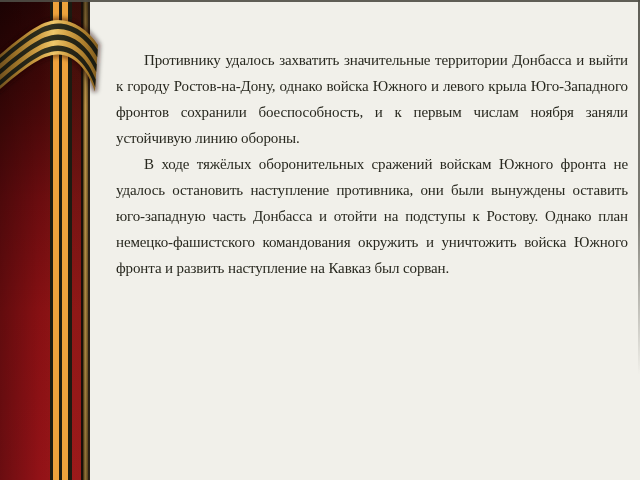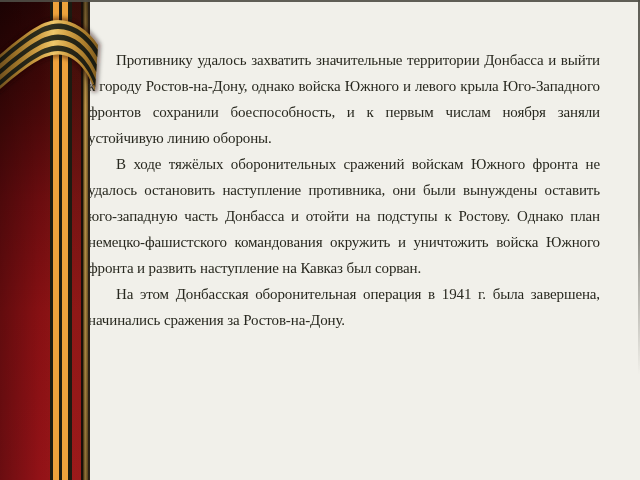--- a/index.html
+++ b/index.html
@@ -46,21 +46,21 @@
     position:absolute; top:0; left:0; width:100%; height:2px;
     background:#4f4e46; opacity:0.9;
   }
   .right-border {
     position:absolute; top:0; right:0; width:2px; height:100%;
     background:linear-gradient(180deg, rgba(79,78,70,0.9) 0%, rgba(79,78,70,0.7) 45%, rgba(79,78,70,0) 78%);
   }
 
   
   .content {
-    position:absolute; left:88px; top:47px; width:512px;
+    position:absolute; left:116px; top:47px; width:512px;
     color:#28281f;
   }
   .content p {
     margin:0;
     font:15px/26px "Liberation Serif", serif;
     letter-spacing:-0.12px;
     text-align:justify;
     text-indent:28px;
   }
 </style>
@@ -104,16 +104,15 @@
     <path class="bk" d="M -3,71.5 C 20,52.5 40,34.5 58,34.5 C 74,34.5 88,46.7 96.7,64.6 L 96.2,72 C 88,53 74,40 58,40 C 40,40 20,58 -3,77 Z"></path>
     <path class="bk" d="M -3,82.5 C 20,63.5 40,45.5 58,45.5 C 74,45.5 88,59.3 95.7,79.4 L 95.2,86.9 C 88,65.7 74,51 58,51 C 40,51 20,69 -3,88 Z"></path>
   </svg>
 
   <div class="top-border"></div>
   <div class="right-border"></div>
 
   <div class="content">
     <p>Противнику удалось захватить значительные территории Донбасса и выйти к городу Ростов-на-Дону, однако войска Южного и левого крыла Юго-Западного фронтов сохранили боеспособность, и к первым числам ноября заняли устойчивую линию обороны.</p>
     <p>В ходе тяжёлых оборонительных сражений войскам Южного фронта не удалось остановить наступление противника, они были вынуждены оставить юго-западную часть Донбасса и отойти на подступы к Ростову. Однако план немецко-фашистского командования окружить и уничтожить войска Южного фронта и развить наступление на Кавказ был сорван.</p>
-    <p>На этом Донбасская оборонительная операция в 1941 г. была завершена, начинались сражения за Ростов-на-Дону.</p>
   </div>
 
 </div>
 
 </body></html>

